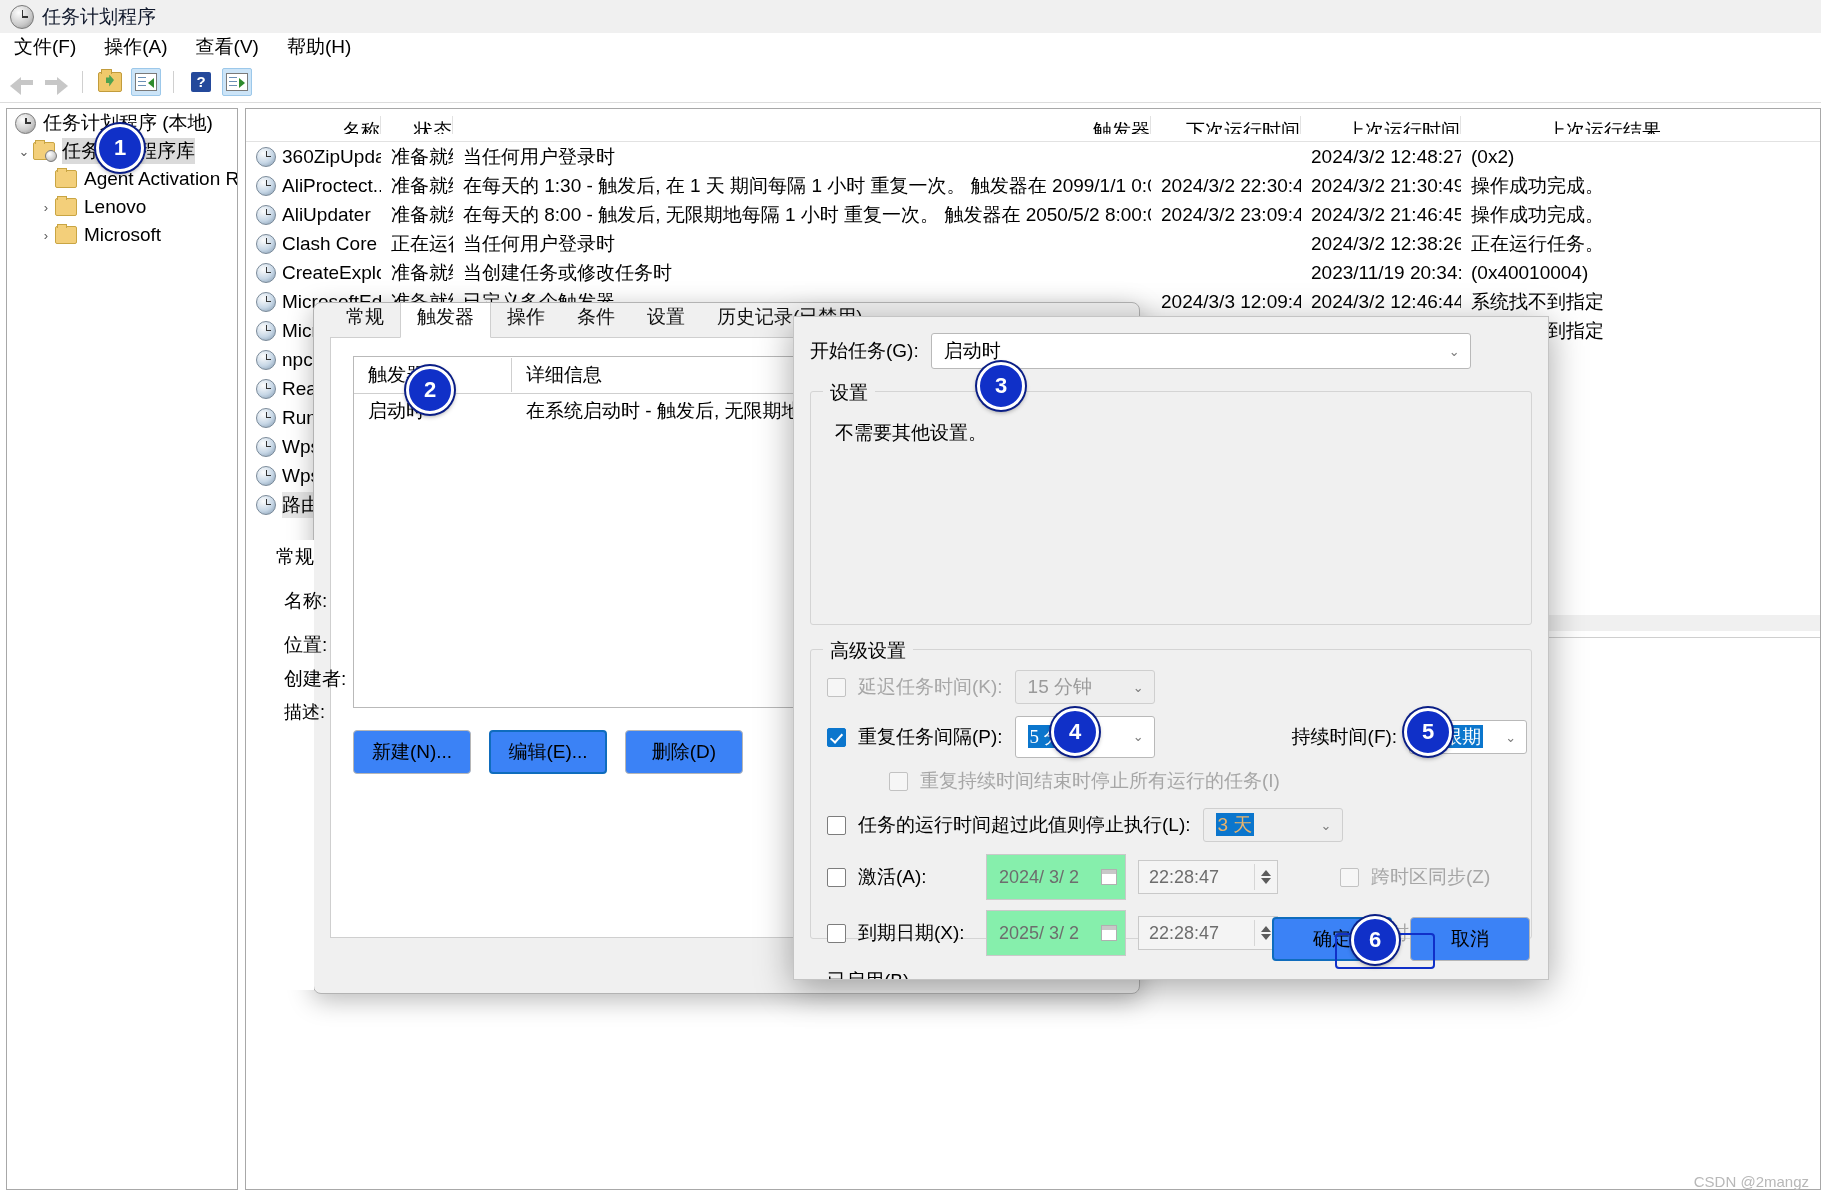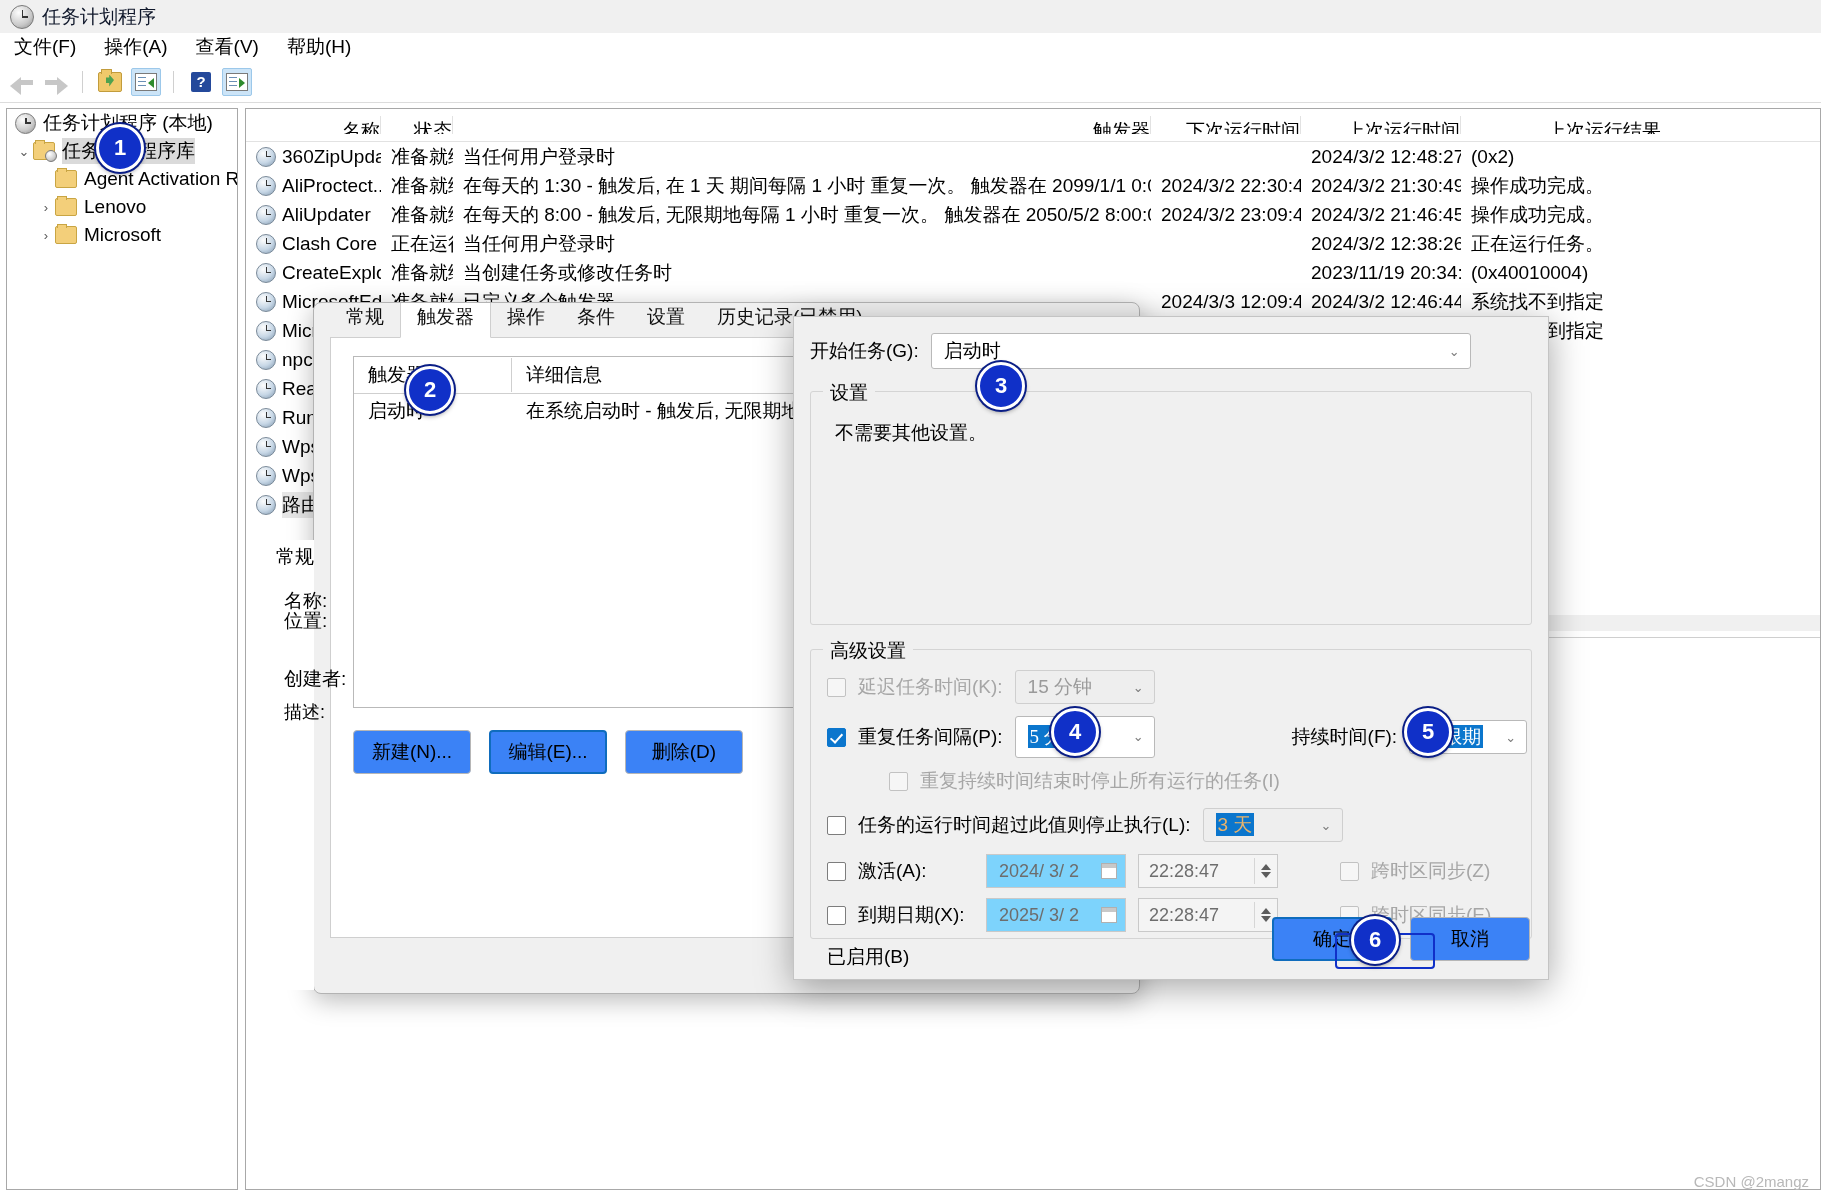--- a/index.html
+++ b/index.html
@@ -122,21 +122,21 @@
   .cb.on{background:#0b76cd;border-color:#0b76cd;position:relative;}
   .cb.on::after{content:"";position:absolute;left:5px;top:2px;width:5px;height:10px;border:solid #fff;border-width:0 2px 2px 0;transform:rotate(42deg);}
   .cb.dis{border-color:#c2c2c2;background:#f6f6f6;}
   .dim{color:#a6a6a6;}
   .spin{height:34px;border:1px solid #c9c9c9;background:#f4f4f4;display:flex;align-items:center;
     justify-content:space-between;padding:0 6px 0 10px;font-size:18px;color:#6d6d6d;box-sizing:border-box;}
   .spin .arrs{display:flex;flex-direction:column;gap:2px;border-left:1px solid #d6d6d6;padding-left:6px;height:26px;justify-content:center;}
   .spin .arrs i{width:0;height:0;border-left:5px solid transparent;border-right:5px solid transparent;}
   .spin .arrs i.up{border-bottom:6px solid #5c5c5c;}
   .spin .arrs i.dn{border-top:6px solid #5c5c5c;}
-  .datebox{height:34px;border:1px solid #c9c9c9;background:#7dd3fc;display:flex;align-items:center;
+  .datebox{height:46px;border:1px solid #c9c9c9;background:#86efac;display:flex;align-items:center;
     justify-content:space-between;padding:0 8px 0 12px;font-size:18px;color:#6d6d6d;box-sizing:border-box;}
   .calico{width:14px;height:14px;border:1px solid #b0b0b0;background:#fff;position:relative;}
   .calico::before{content:"";position:absolute;left:0;top:0;right:0;height:4px;background:#c8c8c8;}
   .trigfoot{position:absolute;right:18px;bottom:18px;display:flex;gap:18px;}
 
   
   .badge{position:absolute;width:42px;height:42px;border-radius:50%;background:#1030c8;color:#fff;
     display:flex;align-items:center;justify-content:center;font-size:22px;font-weight:bold;
     border:3px solid #fff;box-shadow:0 0 0 2px #0a1e86, 0 2px 5px rgba(0,0,0,.45);z-index:90;}
   .hl{position:absolute;border:2px solid #1030c8;border-radius:4px;z-index:85;}
@@ -404,21 +404,21 @@
         <div class="wbtn">新建(N)...</div>
         <div class="wbtn focus">编辑(E)...</div>
         <div class="wbtn">删除(D)</div>
       </div>
     </div>
   </div>
 
   <div style="position:absolute;left:268px;top:540px;width:46px;height:450px;background:#fff;z-index:5;"></div>
   <div style="position:absolute;left:276px;top:544px;font-size:19px;z-index:6;">常规</div>
   <div style="position:absolute;left:284px;top:588px;font-size:19px;z-index:6;">名称:</div>
-  <div style="position:absolute;left:284px;top:608px;font-size:19px;z-index:6;">位置:</div>
+  <div style="position:absolute;left:284px;top:632px;font-size:19px;z-index:6;">位置:</div>
   <div style="position:absolute;left:284px;top:666px;font-size:19px;z-index:6;">创建者:</div>
   <div style="position:absolute;left:284px;top:700px;font-size:18px;z-index:6;">描述:</div>
 
   <div class="trigdlg">
     <div class="tdbody">
 
       <div class="rowline">
         <span class="lbl19">开始任务(G):</span>
         <div class="combo" style="width:540px">
           <span class="cv">启动时</span>

